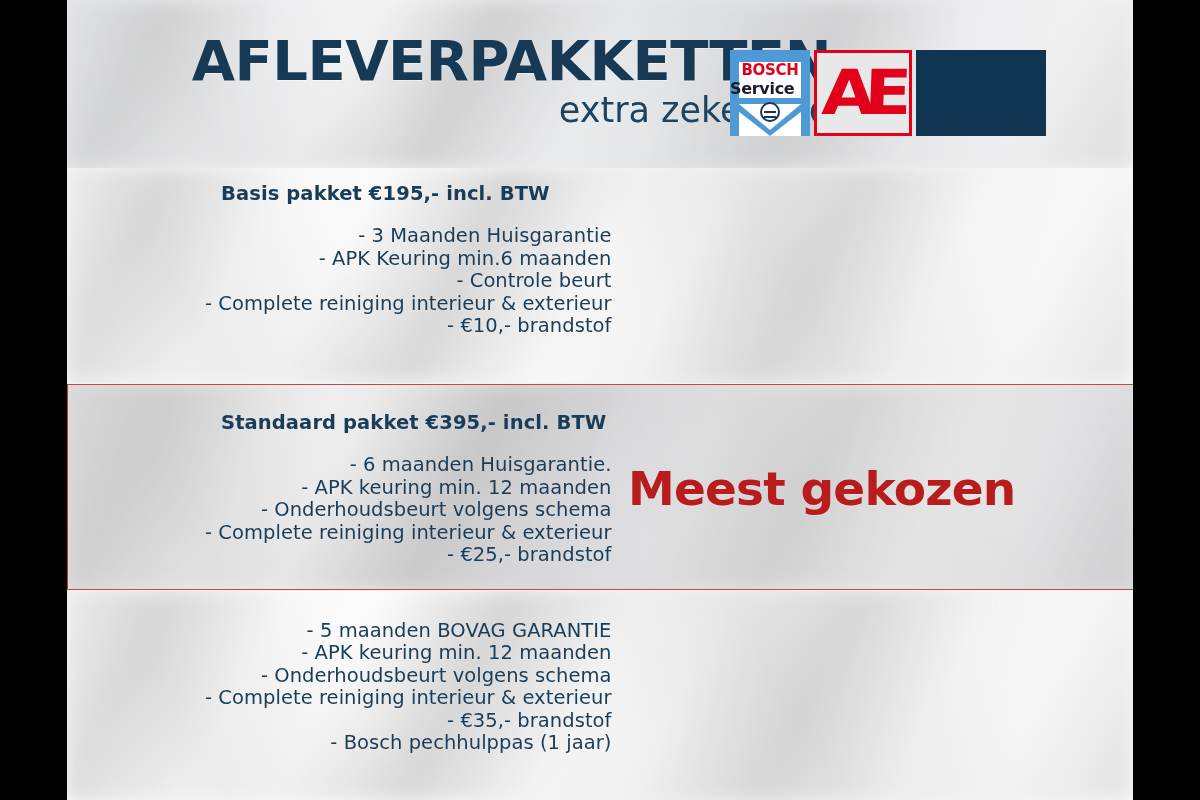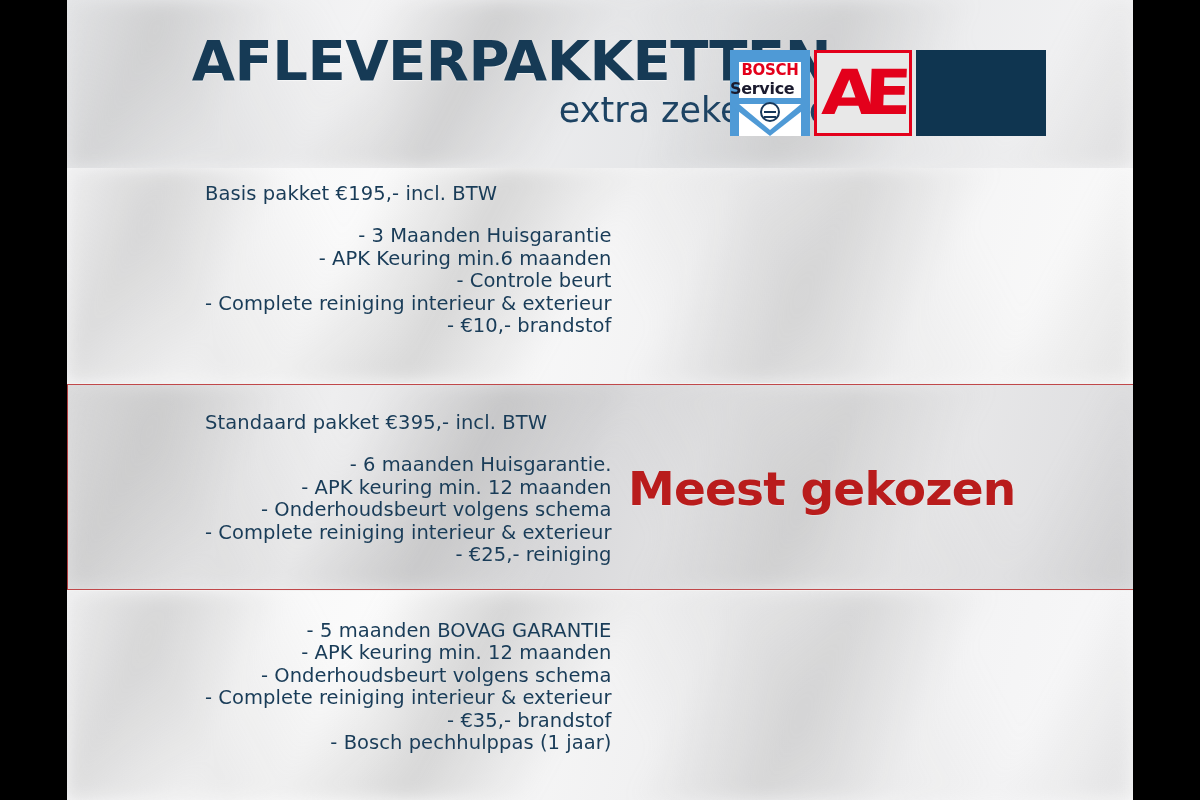--- a/index.html
+++ b/index.html
@@ -257,24 +257,25 @@
 
   .pkg-text {
     position: absolute;
     left: 138px;
     top: 0;
     color: #193c58;
     font-family: "DejaVu Sans", "Liberation Sans", sans-serif;
   }
   .pkg-title {
     font-size: 19.5px;
-    font-weight: 400;
+    font-weight: 700;
     letter-spacing: 0.1px;
     line-height: 1.1;
     white-space: nowrap;
+    margin-left: 16px;
   }
   .pkg-list {
     margin: 0;
     padding: 0;
     list-style: none;
     text-align: right;
   }
   .pkg-list li {
     font-size: 19.5px;
     font-weight: 400;
@@ -373,21 +374,21 @@
     <div class="band band-2">
       <div class="silk"></div>
     </div>
     <div class="pkg-text b2-text">
       <div class="pkg-title">Standaard pakket €395,- incl. BTW</div>
       <ul class="pkg-list b2-list">
         <li>- 6 maanden Huisgarantie.</li>
         <li>- APK keuring min. 12 maanden</li>
         <li>- Onderhoudsbeurt volgens schema</li>
         <li>- Complete reiniging interieur &amp; exterieur</li>
-        <li>- €25,- reiniging</li>
+        <li>- €25,- brandstof</li>
       </ul>
     </div>
     <div class="badge-most">Meest gekozen</div>
 
     <div class="band band-3">
       <div class="silk"></div>
     </div>
     <div class="pkg-text b3-text">
       <ul class="pkg-list b3-list">
         <li>- 5 maanden BOVAG GARANTIE</li>

